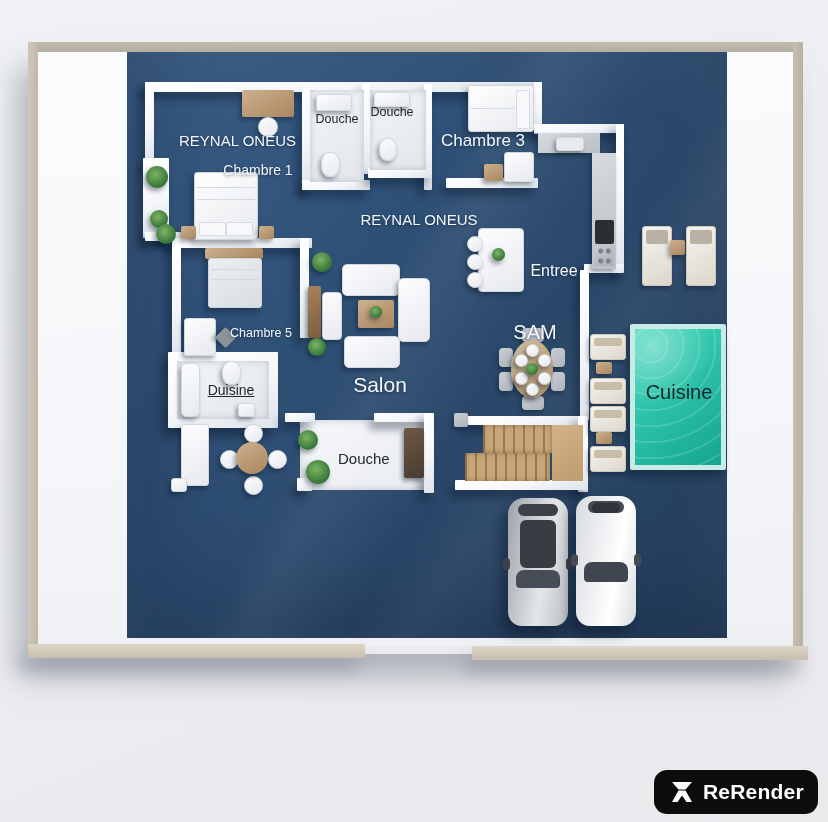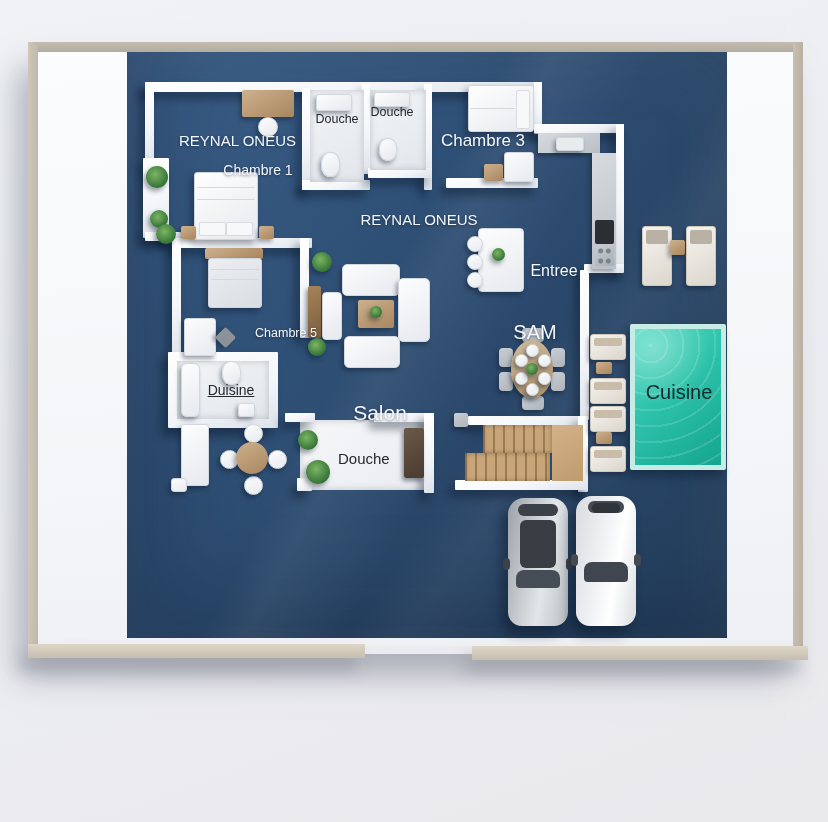--- a/index.html
+++ b/index.html
@@ -259,20 +259,29 @@
   </div>
 
   <div class="lab-light" style="left:160px;top:132px;width:155px;font-size:15px;">REYNAL ONEUS</div>
   <div class="lab-light" style="left:200px;top:162px;width:116px;font-size:14px;">Chambre 1</div>
   <div class="lab-dark" style="left:310px;top:112px;width:54px;font-size:12.5px;">Douche</div>
   <div class="lab-dark" style="left:366px;top:105px;width:52px;font-size:12.5px;">Douche</div>
   <div class="lab-light" style="left:425px;top:131px;width:116px;font-size:17px;">Chambre 3</div>
   <div class="lab-light" style="left:340px;top:211px;width:158px;font-size:15px;">REYNAL ONEUS</div>
   <div class="lab-light" style="left:524px;top:262px;width:60px;font-size:16px;">Entree</div>
   <div class="lab-light" style="left:512px;top:321px;width:46px;font-size:20px;">SAM</div>
-  <div class="lab-light" style="left:350px;top:373px;width:60px;font-size:21px;margin-top:28px;">Salon</div>
-  <div class="lab-light" style="left:230px;top:326px;width:62px;font-size:12.5px;margin-left:25px;">Chambre 5</div>
+  <div class="lab-light" style="left:350px;top:373px;width:60px;font-size:21px;">Salon</div>
+  <div class="lab-light" style="left:230px;top:326px;width:62px;font-size:12.5px;">Chambre 5</div>
   <div class="lab-dark" style="left:205px;top:382px;width:52px;font-size:14px;text-decoration:underline;">Duisine</div>
   <div class="lab-dark" style="left:338px;top:450px;width:48px;font-size:15px;">Douche</div>
   <div class="lab-dark" style="left:640px;top:381px;width:78px;font-size:20px;color:#16272f;">Cuisine</div>
 
+  <div class="badge" style="left:654px;top:770px;width:164px;height:44px;">
+    <span style="display:inline-flex;">
+      <svg width="24" height="24" viewBox="0 0 24 24" aria-hidden="true">
+        <path fill="#ffffff" d="M2 2 h20 l-6.5 7.5 h-7 Z"></path>
+        <path fill="#ffffff" d="M8.5 10.5 h7 L22 22 h-5.5 L12 15.5 7.5 22 H2 Z"></path>
+      </svg>
+    </span>
+    <span class="badge-text">ReRender</span>
+  </div>
 
 </div>
 
 </body></html>

